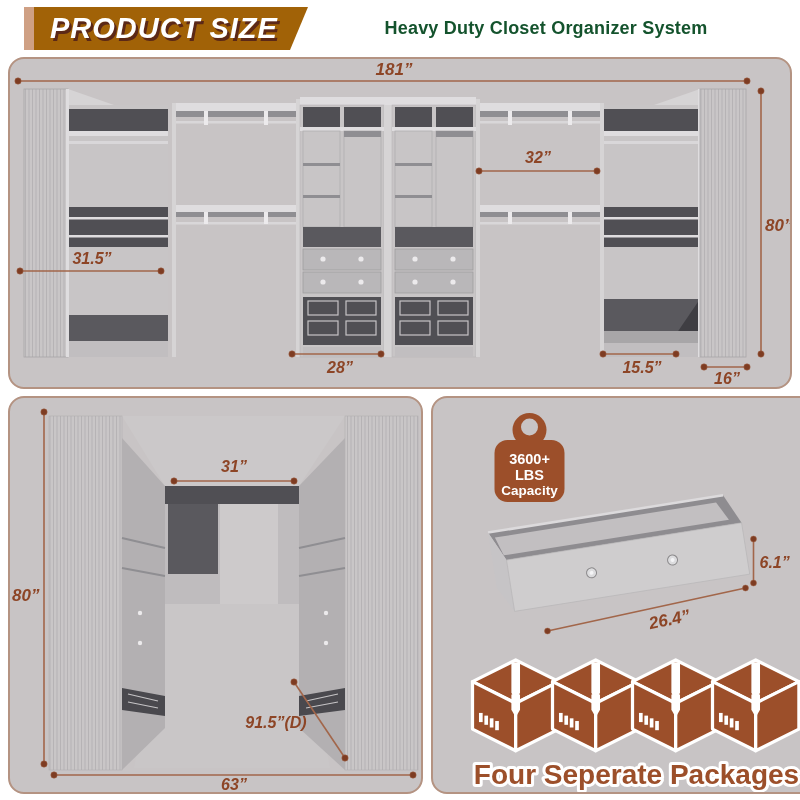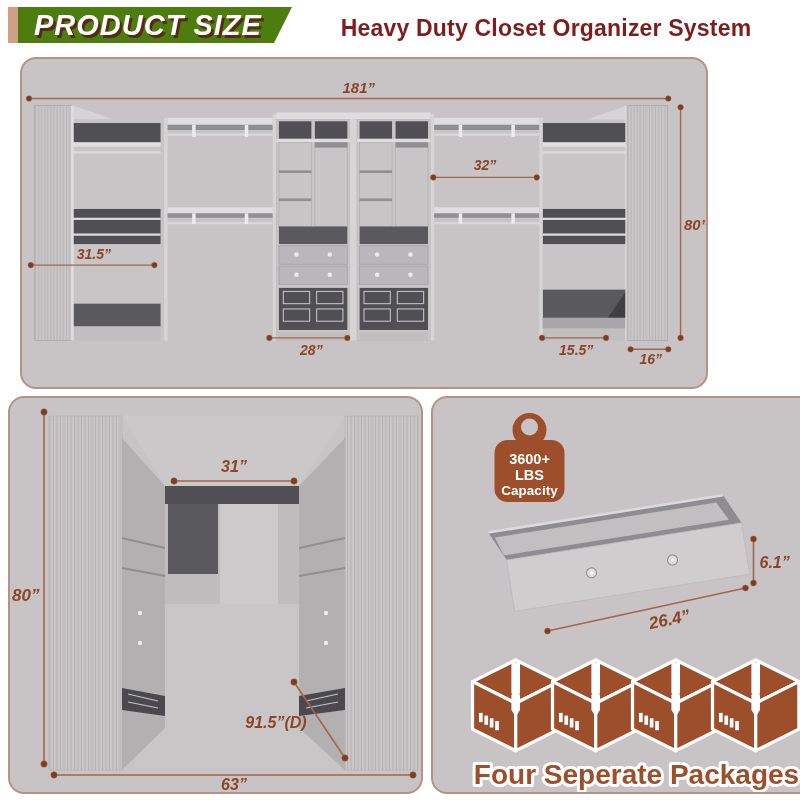--- a/index.html
+++ b/index.html
@@ -1,31 +1,31 @@
 <!DOCTYPE html>
 <html><head>
 <meta charset="utf-8">
 <style>
   html,body{margin:0;padding:0;}
   body{width:800px;height:800px;background:#ffffff;position:relative;overflow:hidden;
        font-family:"Liberation Sans",sans-serif;}
   
-  .banner{position:absolute;left:8px;top:7px;width:284px;height:36px;background:#4d7c0f;
+  .banner{position:absolute;left:24px;top:7px;width:284px;height:43px;background:#a16207;
           clip-path:polygon(0 0,100% 0,calc(100% - 18px) 100%,0 100%);}
   .banner .strip{position:absolute;left:0;top:0;width:10px;height:100%;background:#cfa084;}
   .banner .txt{position:absolute;left:26px;top:0;height:100%;display:flex;align-items:center;
           color:#ffffff;font-weight:bold;font-style:italic;font-size:29px;letter-spacing:1px;
           text-shadow:2.5px 2.5px 0 #5b2817;white-space:nowrap;}
   .title{position:absolute;left:298px;top:7px;width:496px;height:43px;display:flex;
-         align-items:center;justify-content:center;color:#7f1d1d;font-weight:bold;
-         font-size:23px;letter-spacing:.2px;white-space:nowrap;}
+         align-items:center;justify-content:center;color:#14532d;font-weight:bold;
+         font-size:18px;letter-spacing:.2px;white-space:nowrap;}
   
   .panel{position:absolute;background:#c8c4c5;border:2px solid #b49382;border-radius:16px;
          box-sizing:border-box;overflow:hidden;}
-  #panel-front{left:20px;top:57px;width:688px;height:332px;}
+  #panel-front{left:8px;top:57px;width:784px;height:332px;}
   #panel-top{left:8px;top:396px;width:415px;height:398px;}
   #panel-details{left:431px;top:396px;width:412px;height:398px;}
   svg{display:block;width:100%;height:100%;}
   
   .dim{font-family:"Liberation Sans",sans-serif;font-style:italic;font-weight:700;
        font-size:16px;fill:#8d4526;}
   .dim.big{font-size:17px;}
   .dln{stroke:#a2664a;stroke-width:1.6;fill:none;}
   .dot{fill:#7e3c22;stroke:#a2664a;stroke-width:.5;}
   .c-dark{fill:#504f54;}  .c-dark2{fill:#5a595e;}

